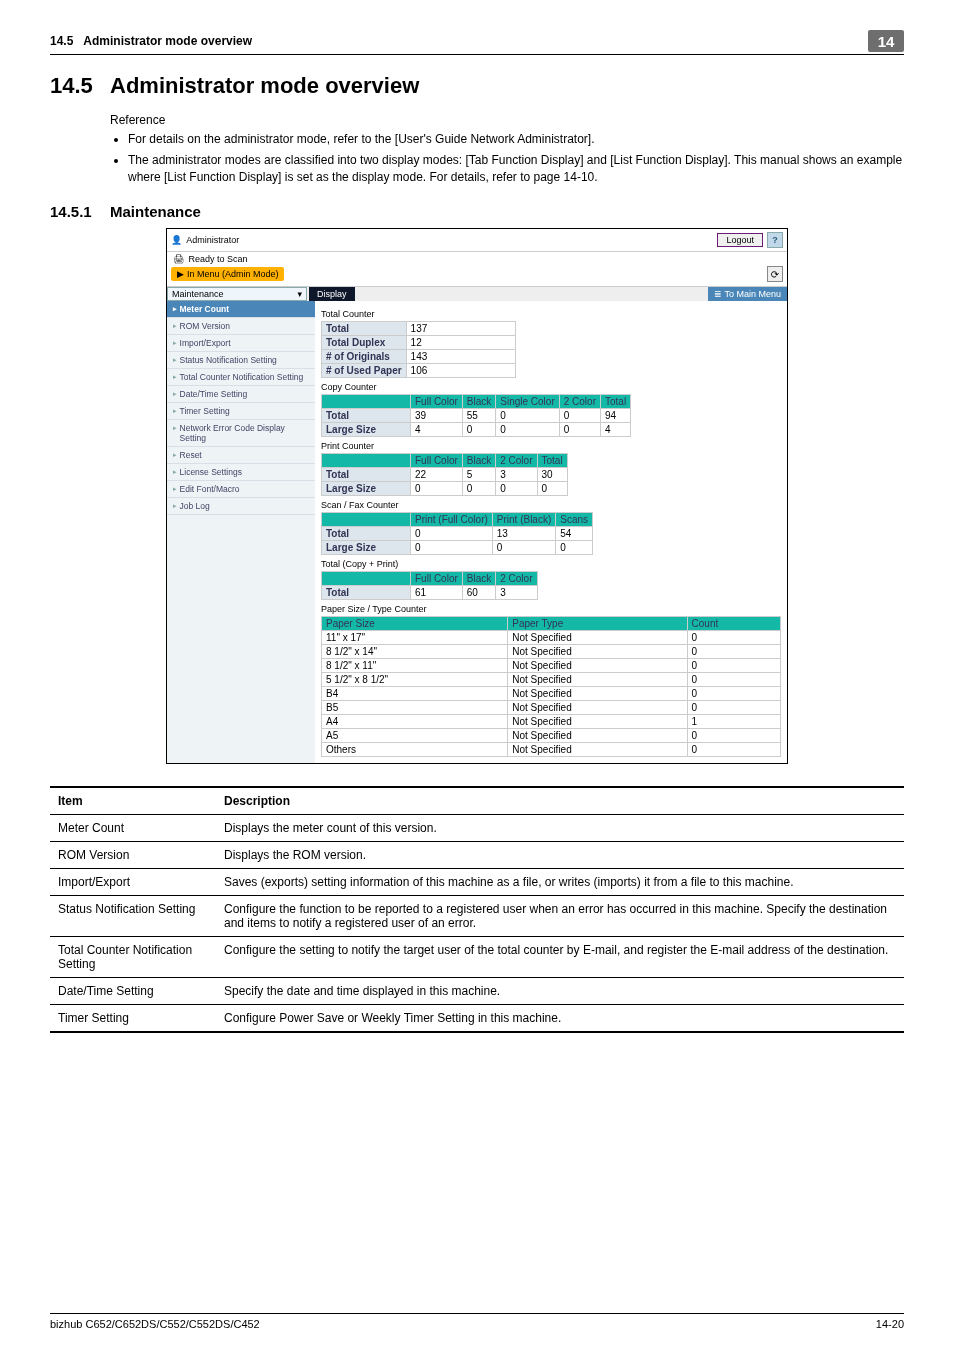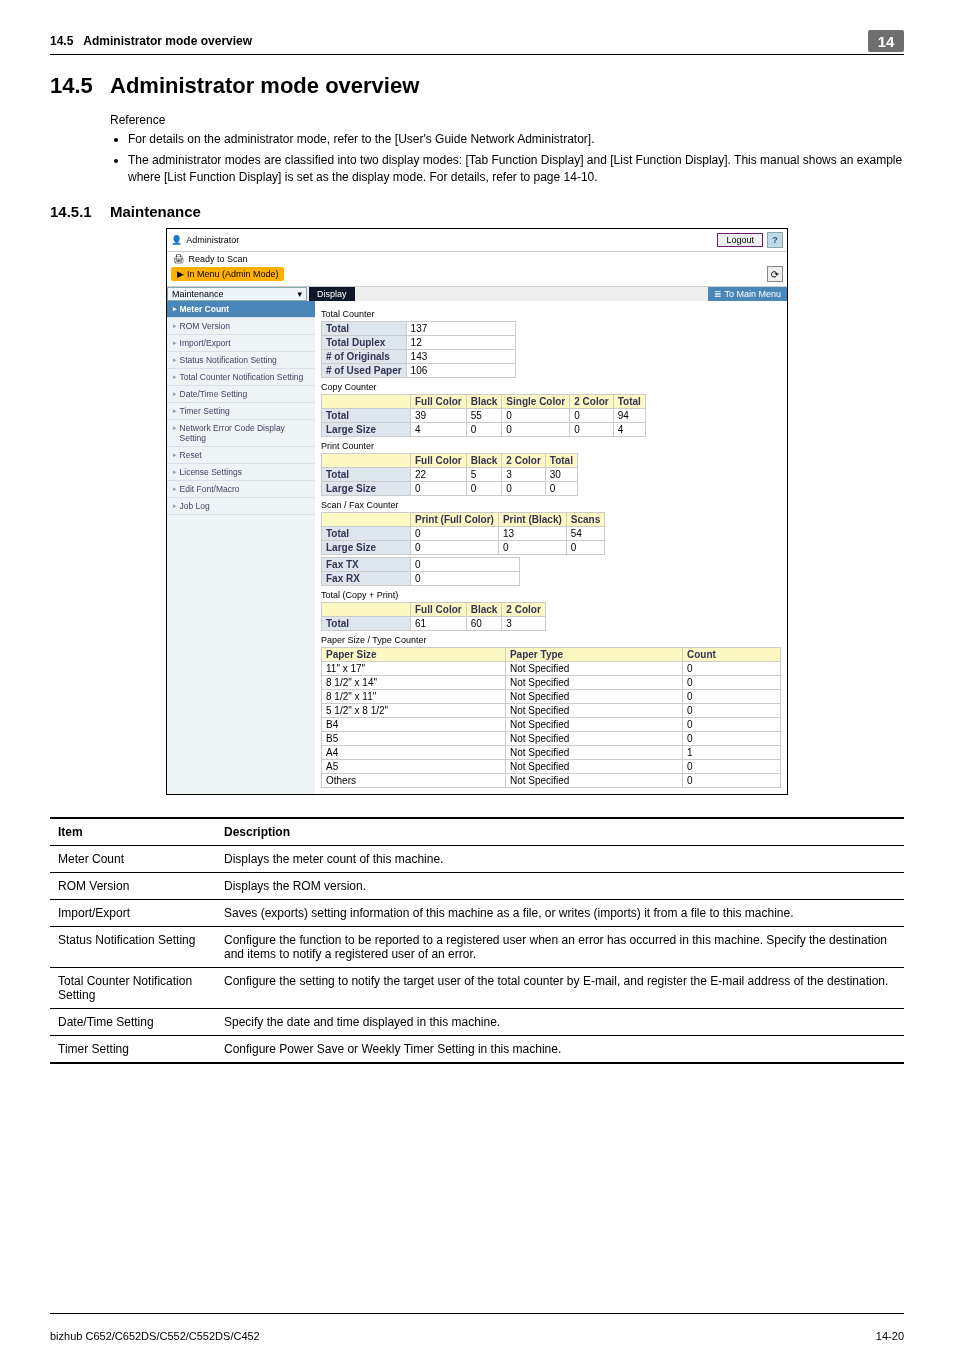--- a/index.html
+++ b/index.html
@@ -34,29 +34,29 @@
 .shot-body{display:flex}
 .shot-nav{width:148px;background:#eef3f6}
 .shot-nav .item{padding:3px 6px;border-bottom:1px solid #d6e0e6;font-size:8.5px;color:#446;display:flex;align-items:flex-start;gap:3px}
 .shot-nav .item .tri{font-size:7px;color:#8aa;margin-top:1px}
 .shot-nav .item.active{background:#4a87b8;color:#fff;font-weight:bold}
 .shot-nav .item.active .tri{color:#fff}
 .shot-content{flex:1;padding:4px 6px}
 .shot-content .stitle{font-weight:normal;font-size:9px;margin:4px 0 2px 0}
 .shot-content table{border-collapse:collapse;font-size:10px;margin-bottom:2px}
 .shot-content td,.shot-content th{border:1px solid #ccc;padding:1px 4px;text-align:left}
-.shot-content th{background:#fef9c3;color:#335;font-weight:bold}
+.shot-content th{background:#14b8a6;color:#335;font-weight:normal}
 .shot-content .gray{background:#dce6ec;font-weight:bold;color:#335}
 table.desc{width:100%;border-collapse:collapse;font-size:12px;margin-top:16px}
 table.desc th,table.desc td{border-top:1px solid #000;border-bottom:1px solid #000;padding:6px 8px;text-align:left;vertical-align:top}
 table.desc th{font-weight:bold}
 table.desc thead th{border-top:2px solid #000;border-bottom:1px solid #000}
 table.desc tbody tr:last-child td{border-bottom:2px solid #000}
 table.desc td.c1{width:150px}
-.footer{position:absolute;bottom:8px;left:50px;right:50px;border-top:1px solid #000;padding-top:16px;display:flex;font-size:11px}
+.footer{position:absolute;bottom:20px;left:50px;right:50px;border-top:1px solid #000;padding-top:4px;display:flex;font-size:11px}
 .footer .pg{margin-left:auto}
 </style>
 </head>
 <body>
 
 <div class="page">
   <div class="header-bar">
     <span class="sec">14.5</span>
     <span class="title">Administrator mode overview</span>
     <span class="header-badge">14</span>
@@ -258,32 +258,20 @@
                 </tr>
             <tr>
                   <td class="gray">Large Size</td>
                   <td>0</td>
                   <td>0</td>
                   <td>0</td>
                 </tr>
           </tbody>
             </table>
 
-          <table style="margin-top:2px">
-            <tbody>
-                <tr>
-                  <td class="gray" style="width:80px">Fax TX</td>
-                  <td style="width:100px">0</td>
-                </tr>
-            <tr>
-                  <td class="gray">Fax RX</td>
-                  <td>0</td>
-                </tr>
-          </tbody>
-            </table>
 
           <div class="stitle">Total (Copy + Print)</div>
           <table>
             <tbody>
                 <tr>
                   <th style="width:80px"></th>
                   <th>Full Color</th>
                   <th>Black</th>
                   <th>2 Color</th>
                 </tr>
@@ -359,21 +347,21 @@
   <table class="desc">
     <thead>
       <tr>
           <th class="c1">Item</th>
           <th>Description</th>
         </tr>
     </thead>
     <tbody>
       <tr>
           <td class="c1">Meter Count</td>
-          <td>Displays the meter count of this machine.</td>
+          <td>Displays the meter count of this version.</td>
         </tr>
       <tr>
           <td class="c1">ROM Version</td>
           <td>Displays the ROM version.</td>
         </tr>
       <tr>
           <td class="c1">Import/Export</td>
           <td>Saves (exports) setting information of this machine as a file, or writes (imports) it from a file to this machine.</td>
         </tr>
       <tr>

